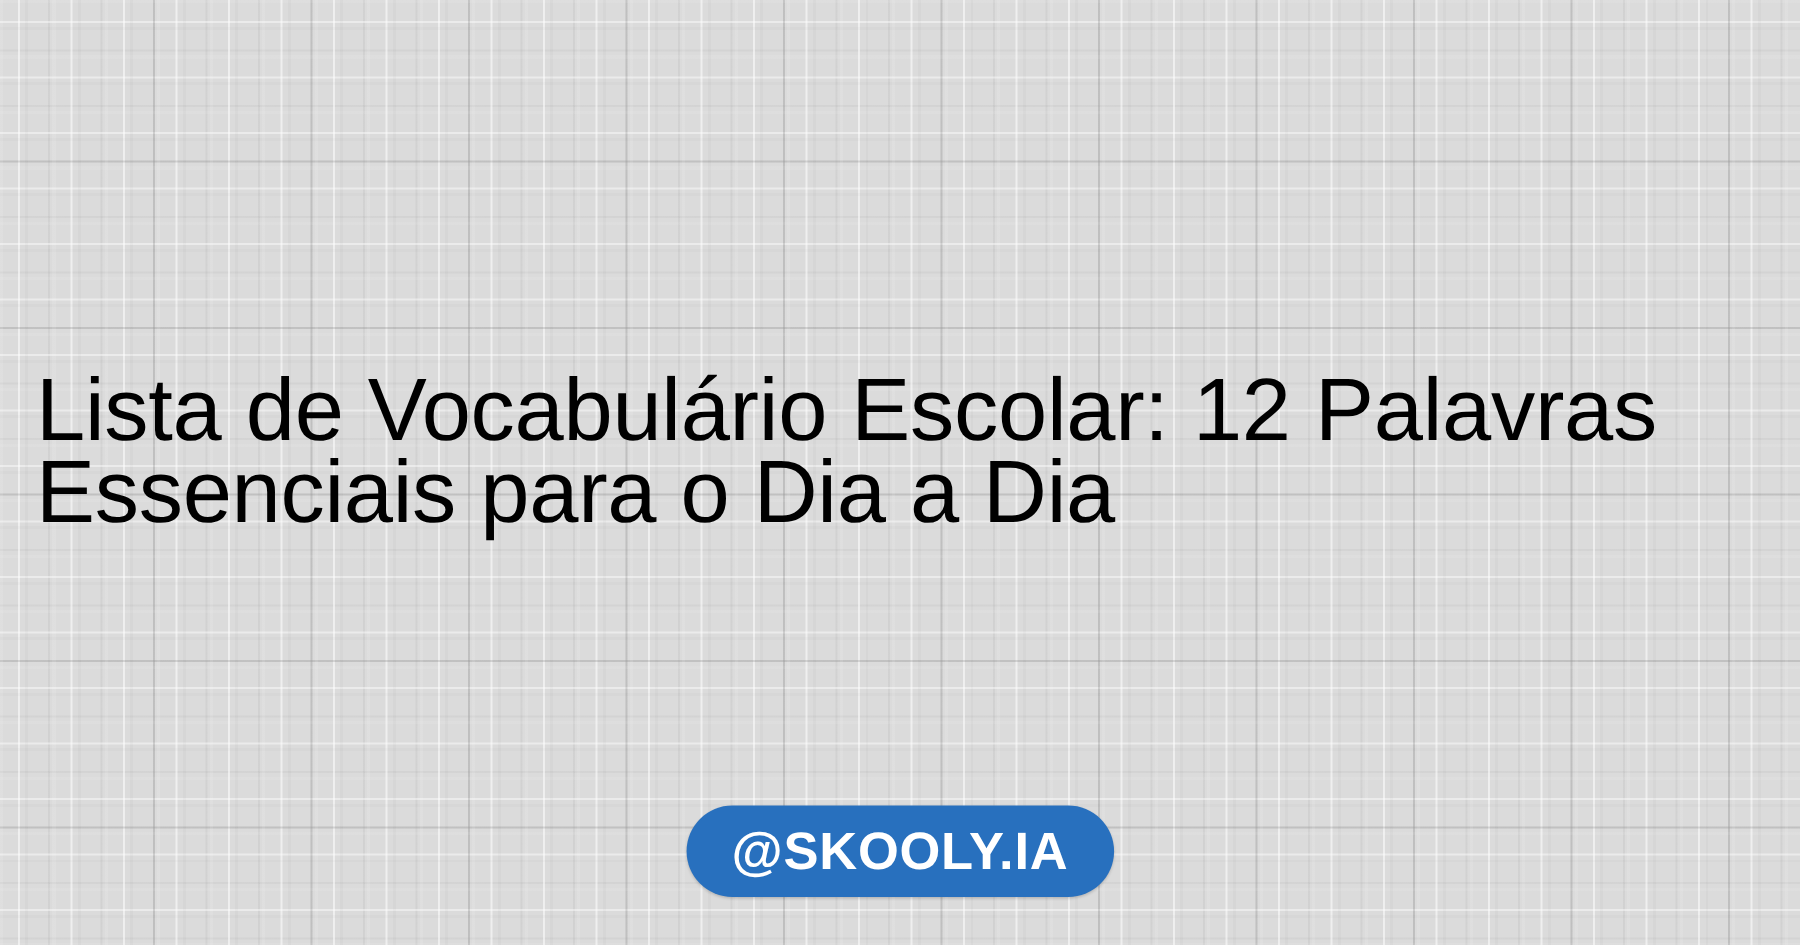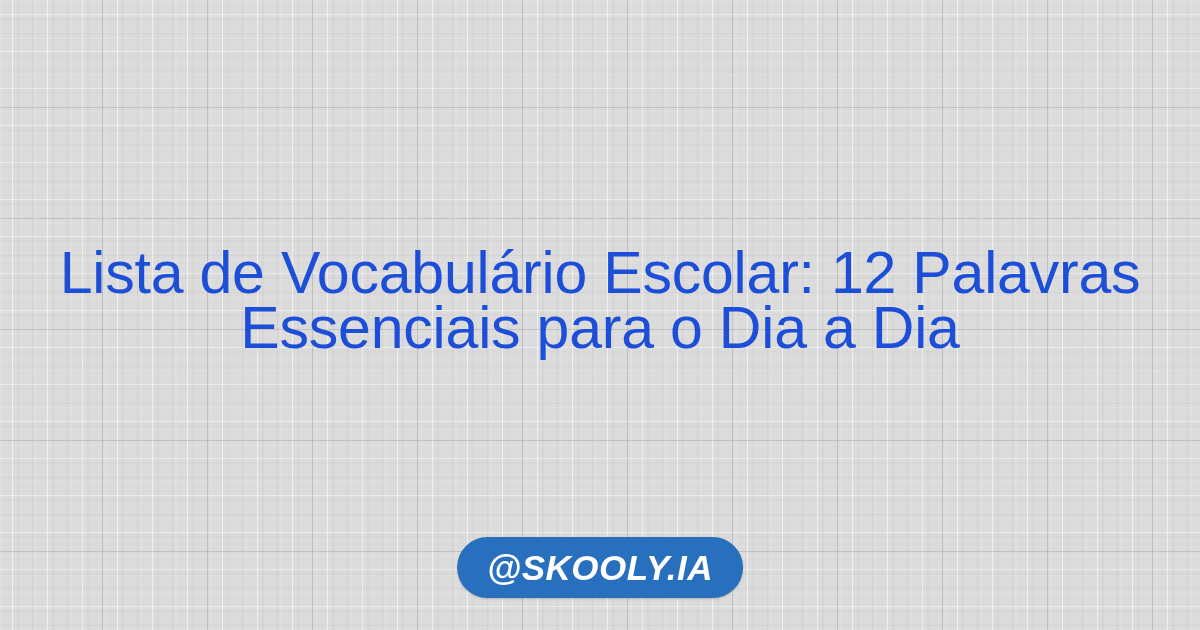--- a/index.html
+++ b/index.html
@@ -93,22 +93,21 @@
   }
 
   #title {
     position: absolute;
     left: 0;
     right: 0;
     top: 246px;
     margin: 0;
     padding: 0 24px;
     box-sizing: border-box;
-    text-align: center;
-    color: #1d4ed8;
+    color: #000000;
     font-family: "Liberation Sans", sans-serif;
     font-size: 59px;
     font-weight: 400;
     line-height: 55px;
     letter-spacing: -0.2px;
     white-space: pre-line;
   }
 
   #badge {
     position: absolute;
@@ -124,21 +123,20 @@
     background-color: #2870be;
     border-radius: 31px;
     box-shadow: 0 1px 2px rgba(0,0,0,0.18);
   }
 
   #badge-text {
     color: #ffffff;
     font-family: "Liberation Sans", sans-serif;
     font-size: 35px;
     font-weight: 700;
-    font-style: italic;
     letter-spacing: 0.5px;
     line-height: 1;
     white-space: nowrap;
   }
 </style>
 </head>
 <body>
 
 <div id="card">
 

